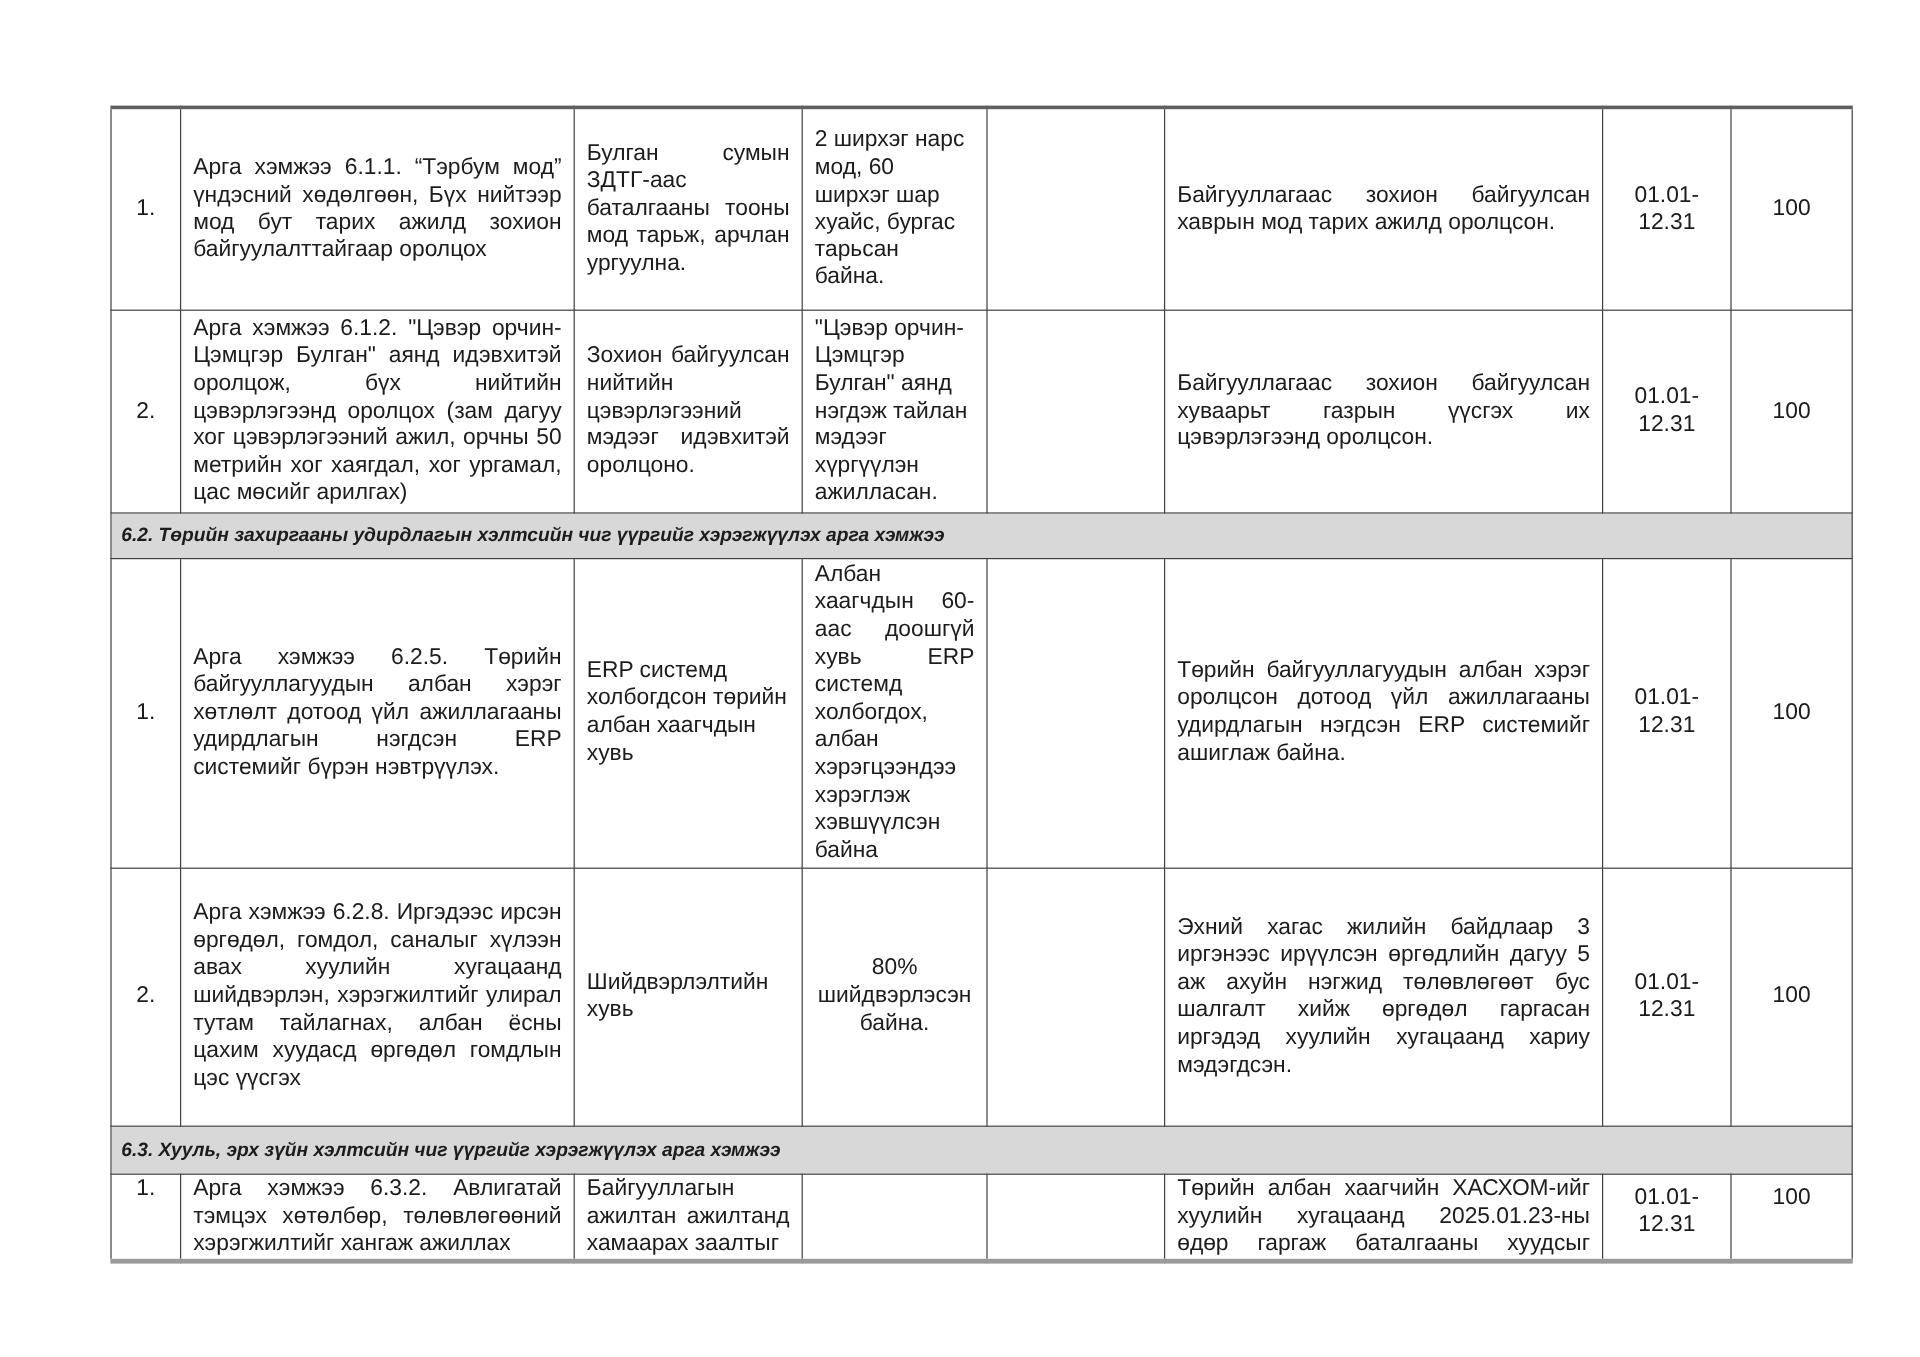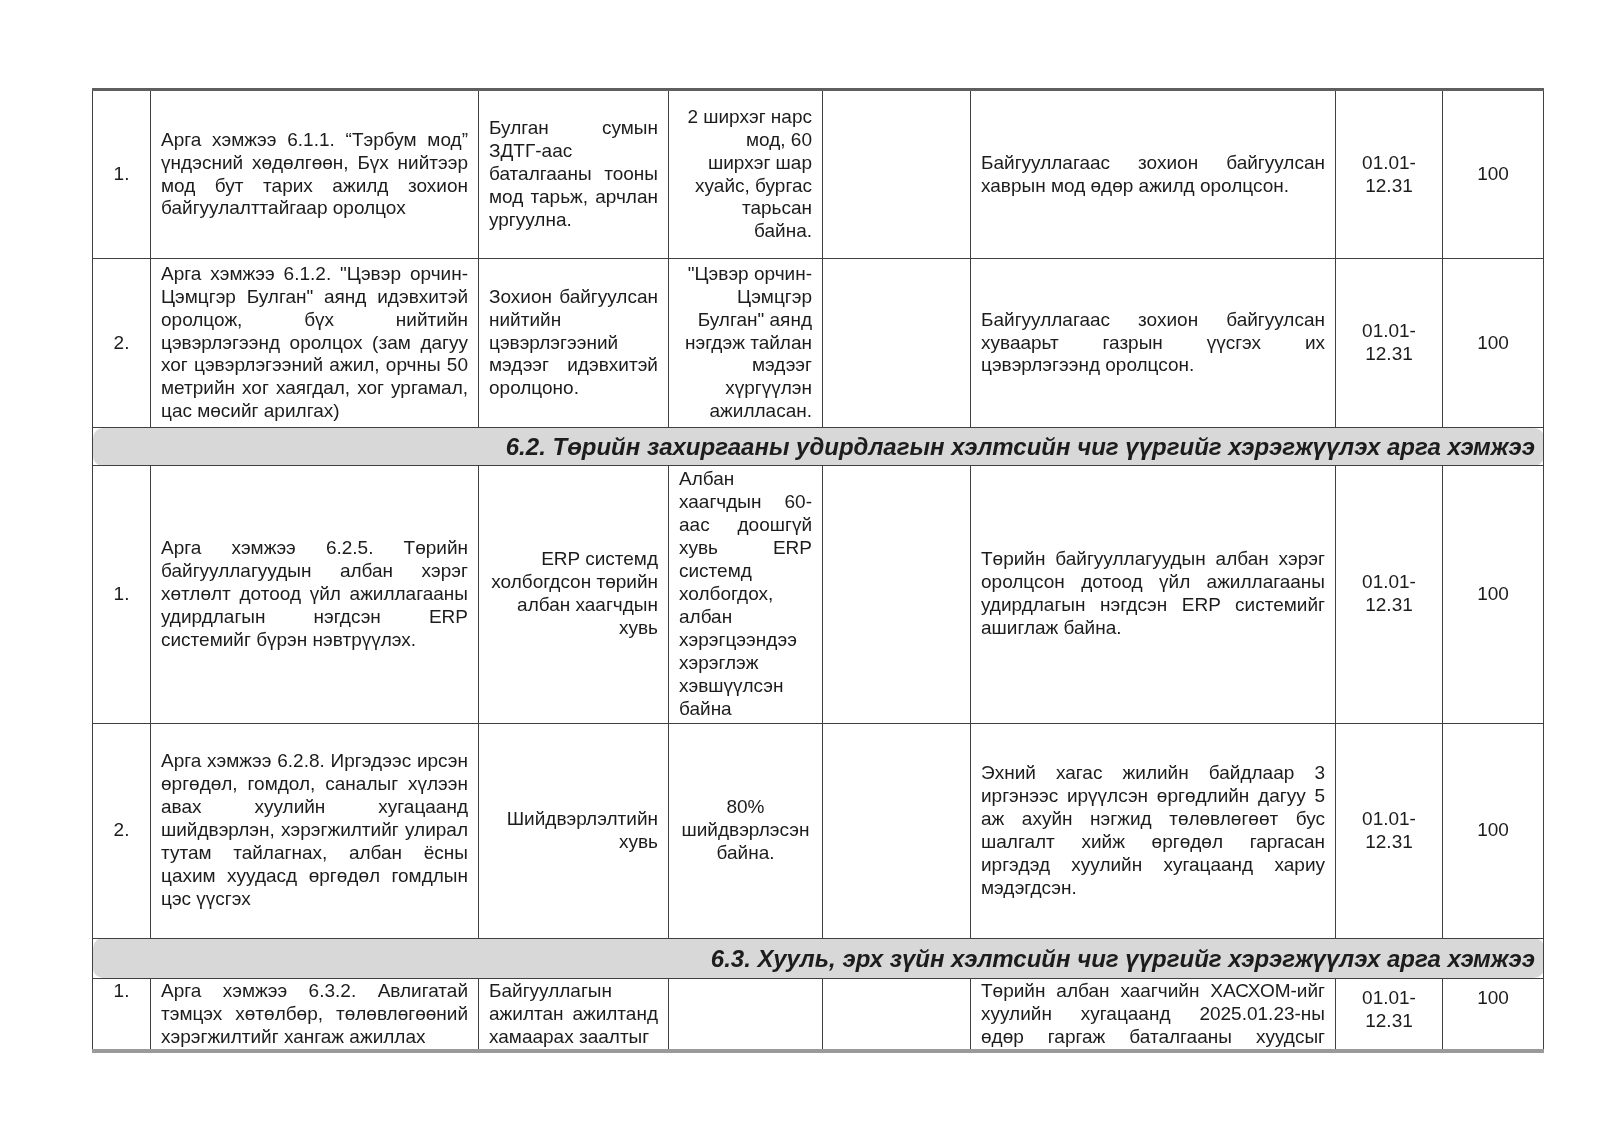--- a/index.html
+++ b/index.html
@@ -39,40 +39,39 @@
   tr.h-r1 td, tr.h-r2 td { height: 169px; }
   tr.h-s62 td { height: 38px; }
   tr.h-r3 td { height: 239px; }
   tr.h-r4 td { height: 215px; }
   tr.h-s63 td { height: 40px; }
   tr.h-r5 td { height: 68px; }
 
   
   .c-num    { text-align: center; }
   .c-just   { text-align: justify; text-justify: inter-word; }
-  .c-center { text-align: right; }
+  .c-center { text-align: left; }
   .c-left   { text-align: center; }
   .c-period, .c-score {
     text-align: center;
     vertical-align: top;
     padding-top: 24px;
   }
   .lh-wide  { line-height: 1.55; }
   .lh-tight { line-height: 1.12; margin-left: 12px; }
 
   
   tr.section-row td {
     background: #d8d8d8;
     font-weight: bold;
     font-style: italic;
-    text-align: right;
+    text-align: left;
     vertical-align: middle;
     padding: 4px 8px;
-    font-size: 24px;
-    border-radius: 10px;
+    font-size: 16px;
   }
 
   
   tr.row-clip td { vertical-align: top; padding-top: 1px; }
   tr.row-clip td .clip { max-height: 67px; overflow: hidden; }
   tr.row-clip td.c-period, tr.row-clip td.c-score { padding-top: 8px; }
 </style>
 </head>
 <body>
 
@@ -90,21 +89,21 @@
         <col style="width:101px">
       </colgroup>
 
       <tbody>
           <tr class="h-r1">
         <td class="c-num">1.</td>
         <td class="c-just">Арга хэмжээ 6.1.1. “Тэрбум мод” үндэсний хөдөлгөөн, Бүх нийтээр мод бут тарих ажилд зохион байгуулалттайгаар оролцох</td>
         <td class="c-just lh-wide">Булган сумын ЗДТГ-аас баталгааны тооны мод тарьж, арчлан ургуулна.</td>
         <td class="c-center">2 ширхэг нарс мод, 60 ширхэг шар хуайс, бургас тарьсан байна.</td>
         <td class="c-center"></td>
-        <td class="c-just">Байгууллагаас зохион байгуулсан хаврын мод өдөр ажилд оролцсон.</td>
+        <td class="c-just">Байгууллагаас зохион байгуулсан хаврын мод тарих ажилд оролцсон.</td>
         <td class="c-period">01.01-12.31</td>
         <td class="c-score">100</td>
       </tr>
 
       <tr class="h-r2">
         <td class="c-num">2.</td>
         <td class="c-just">Арга хэмжээ 6.1.2. "Цэвэр орчин-Цэмцгэр Булган" аянд идэвхитэй оролцож, бүх нийтийн цэвэрлэгээнд оролцох (зам дагуу хог цэвэрлэгээний ажил, орчны 50 метрийн хог хаягдал, хог ургамал, цас мөсийг арилгах)</td>
         <td class="c-just lh-wide">Зохион байгуулсан нийтийн цэвэрлэгээний мэдээг идэвхитэй оролцоно.</td>
         <td class="c-center">"Цэвэр орчин-Цэмцгэр Булган" аянд нэгдэж тайлан мэдээг хүргүүлэн ажилласан.</td>
         <td class="c-center"></td>

